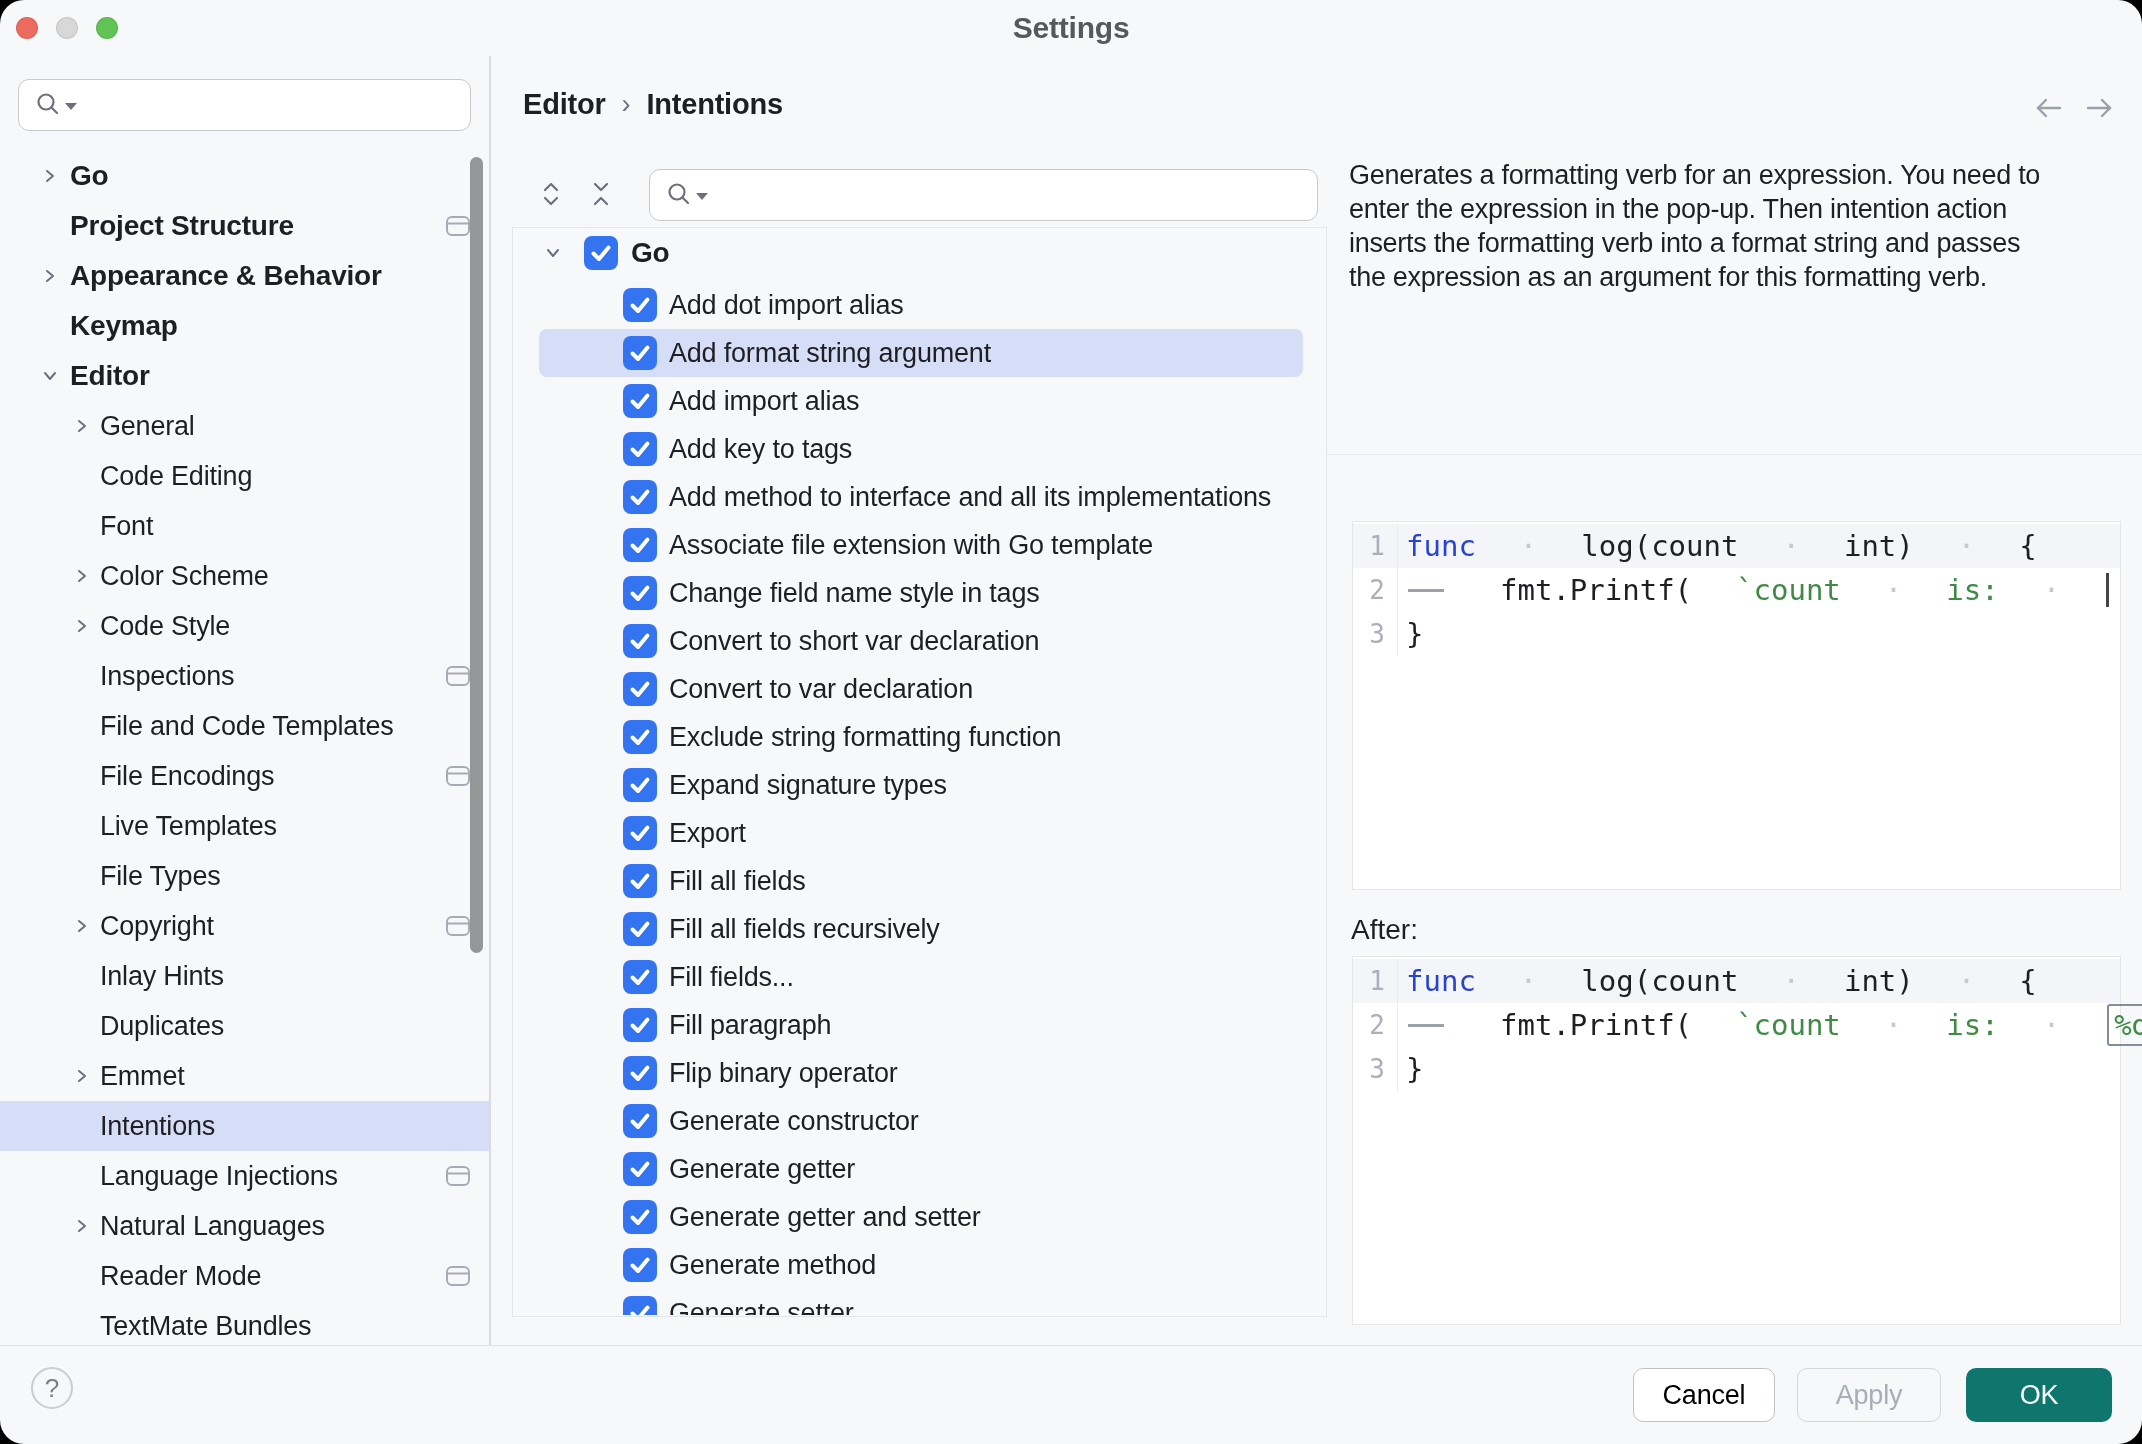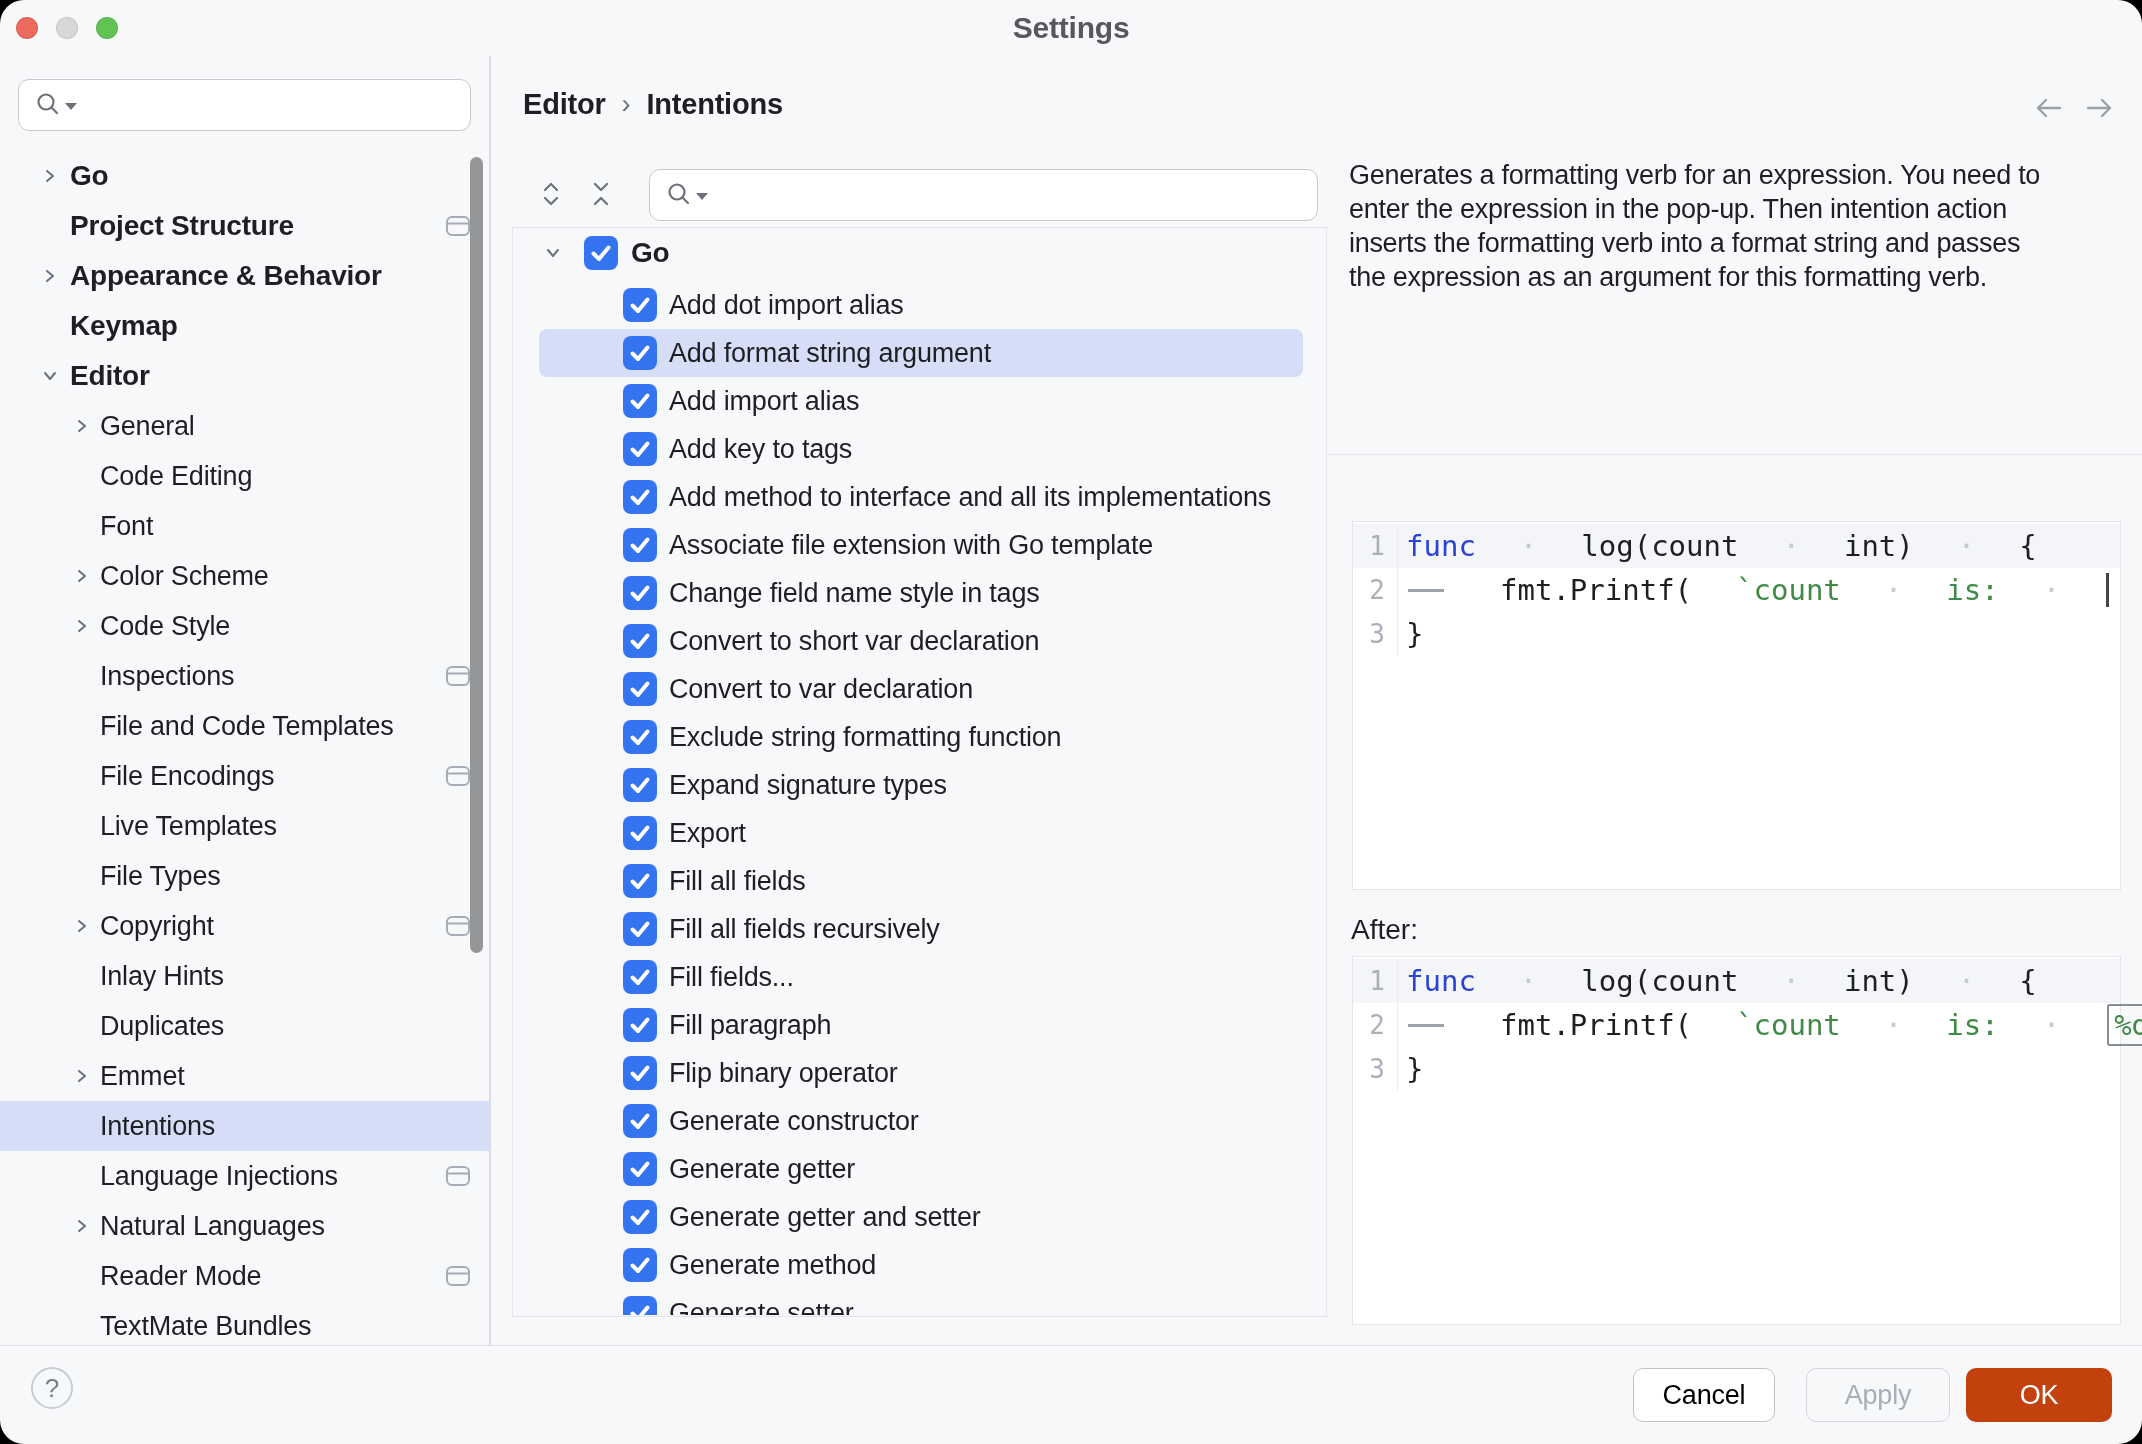--- a/index.html
+++ b/index.html
@@ -70,22 +70,22 @@
   .str{color:#3F8B45;}
   .wsdot{color:#C6C9CF;}
   .tabline{display:inline-block;width:36px;height:3px;background:#9DA1A8;margin:0 12px 0 2px;flex:none;}
   .caret{display:inline-block;width:3px;height:34px;background:#43454A;margin:0 2px;flex:none;}
   .tbox{display:inline-block;border:2px solid #878D96;border-radius:3px;padding:1px 5px;margin:0 3px;line-height:36px;}
   
   #footer-div{position:absolute;left:0;top:1345px;width:2142px;height:1px;background:#DFE1E5;}
   .btn{position:absolute;top:1368px;height:54px;border-radius:10px;font-size:27px;display:flex;
     align-items:center;justify-content:center;box-sizing:border-box;letter-spacing:-0.2px;}
   #btn-cancel{left:1633px;width:142px;background:#fff;border:1.5px solid #BFC2C8;color:#000000;}
-  #btn-apply{left:1797px;width:144px;background:transparent;border:1.5px solid #D4D6DC;color:#A9ADB8;margin-left:9px;}
-  #btn-ok{left:1966px;width:146px;background:#c2410c;color:#fff;font-weight:400;}
+  #btn-apply{left:1797px;width:144px;background:transparent;border:1.5px solid #D4D6DC;color:#A9ADB8;}
+  #btn-ok{left:1966px;width:146px;background:#0f766e;color:#fff;font-weight:400;}
 </style>
 </head>
 <body>
 
 <div id="win">
 
   <div>
     <span class="light" style="left:16px;background:#EC6A5E;border:1px solid rgba(0,0,0,0.08);box-sizing:border-box;"></span>
     <span class="light" style="left:56px;background:#D8D8D8;border:1px solid rgba(0,0,0,0.08);box-sizing:border-box;"></span>
     <span class="light" style="left:96px;background:#61C354;border:1px solid rgba(0,0,0,0.08);box-sizing:border-box;"></span>

